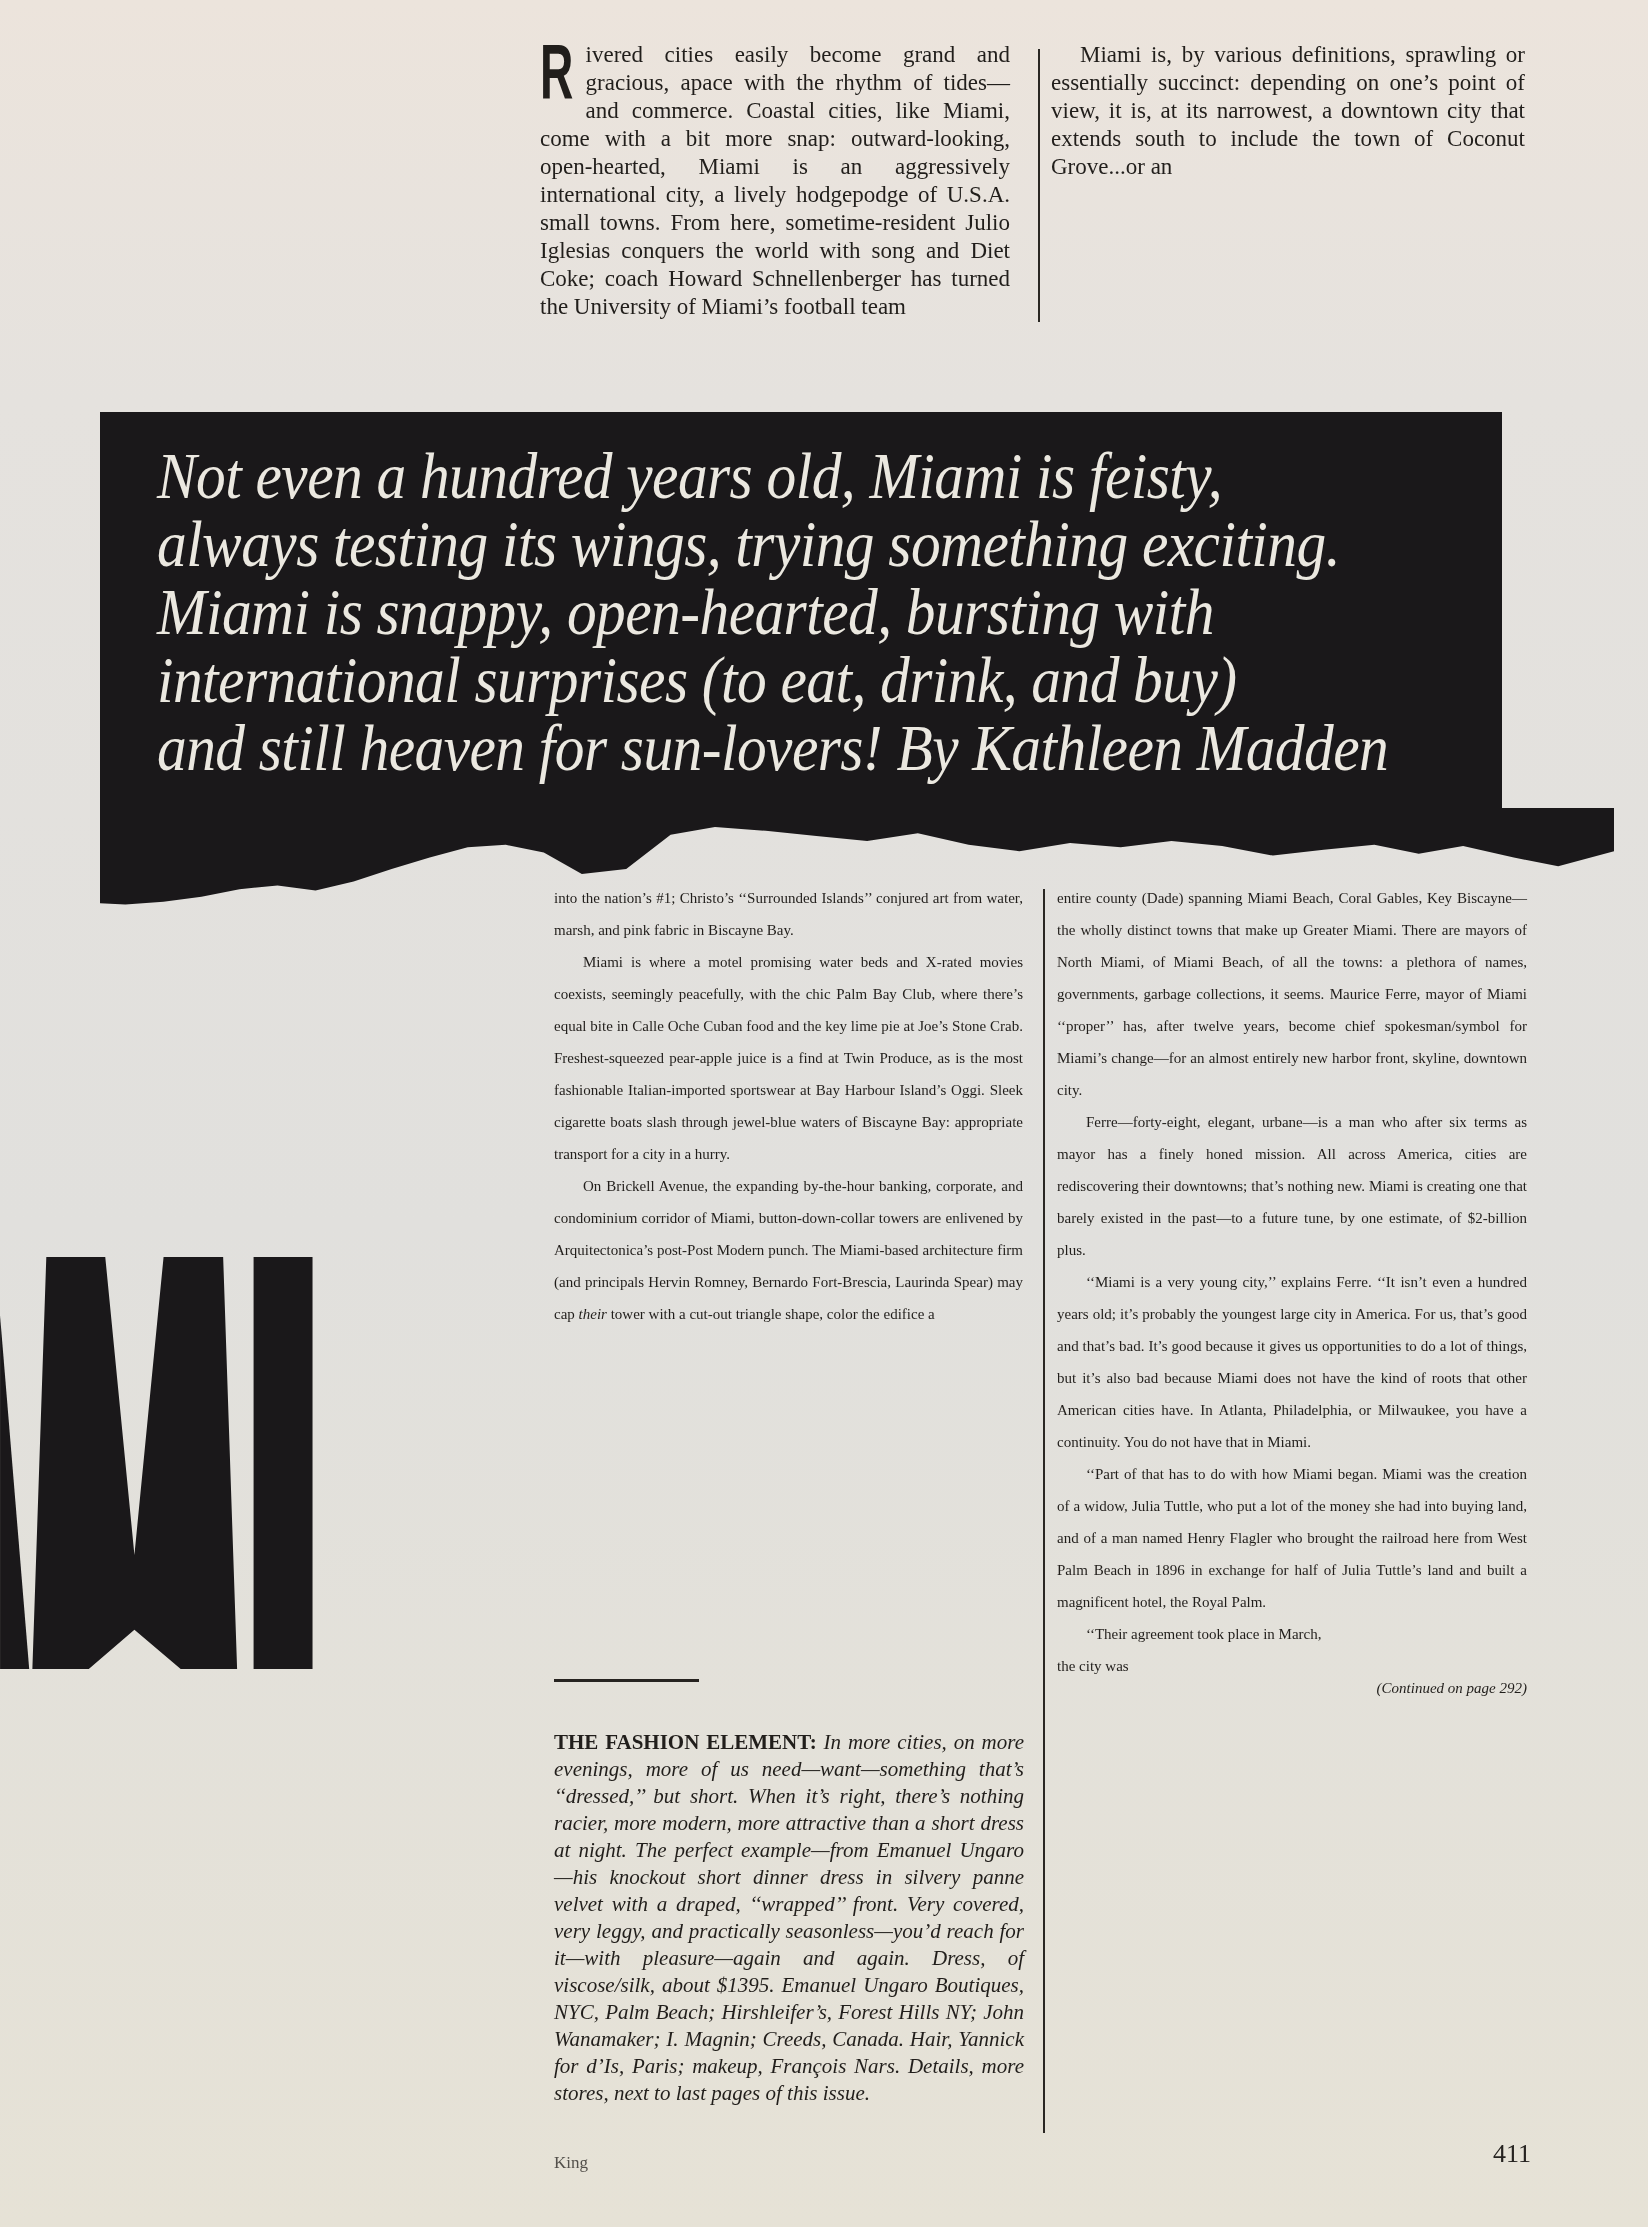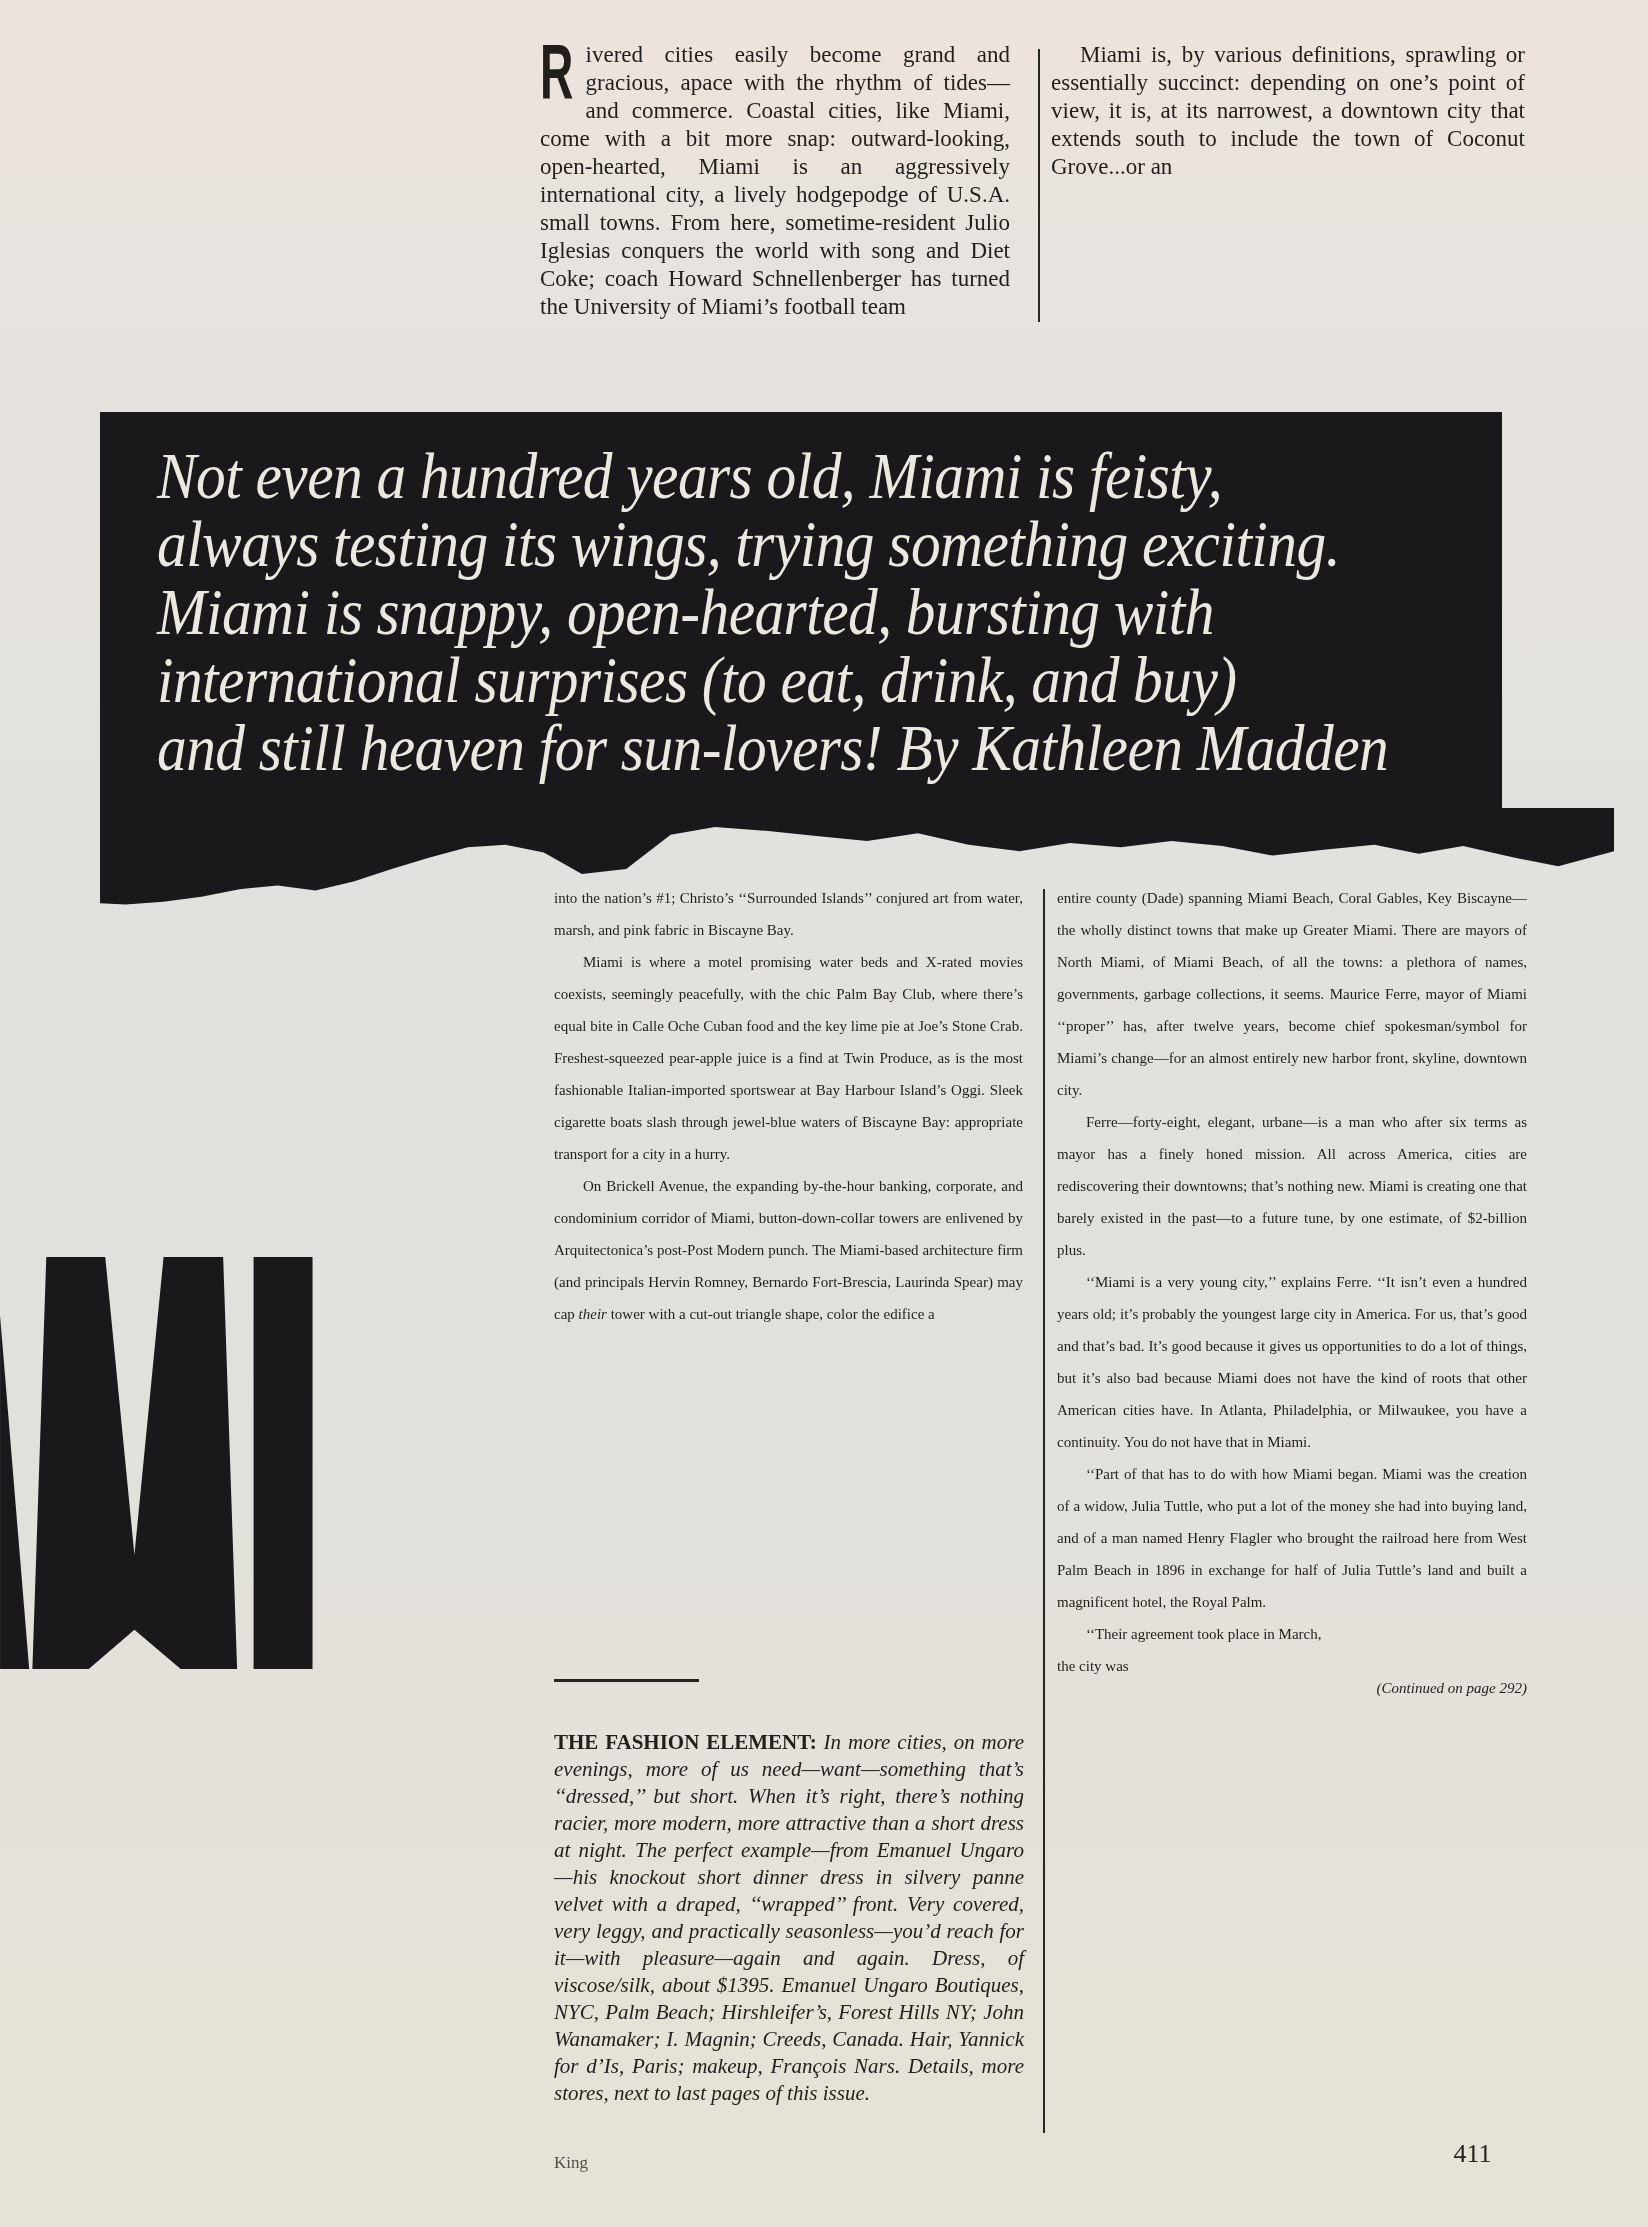--- a/index.html
+++ b/index.html
@@ -31,21 +31,21 @@
   .fashion{
     position:absolute;left:554px;top:1713px;width:470px;
     font-size:21px;line-height:27px;font-style:italic;text-align:justify;margin-top:16px;
   }
   .fashion-label{font-style:normal;font-weight:700;}
   .contline{display:flex;justify-content:space-between;text-indent:0;}
   .footer-credit{
     position:absolute;left:554px;top:2153px;
     font-family:Liberation Serif, serif;font-size:17px;color:#53504b;text-align:center;
   }
-  .pageno{position:absolute;left:1414px;top:2139px;width:117px;text-align:center;font-size:26px;color:#262320;}
+  .pageno{position:absolute;left:1414px;top:2139px;width:117px;text-align:right;font-size:26px;color:#262320;}
   .sr{position:absolute;width:0.6px;height:0.6px;overflow:hidden;clip:rect(0 0 0 0);}
 </style>
 </head>
 <body>
 
 <div class="page">
 
   <div class="col top-col" style="left:540px;top:41px;width:470px;">
     <p><span class="dropcap">
           <span>R</span>

